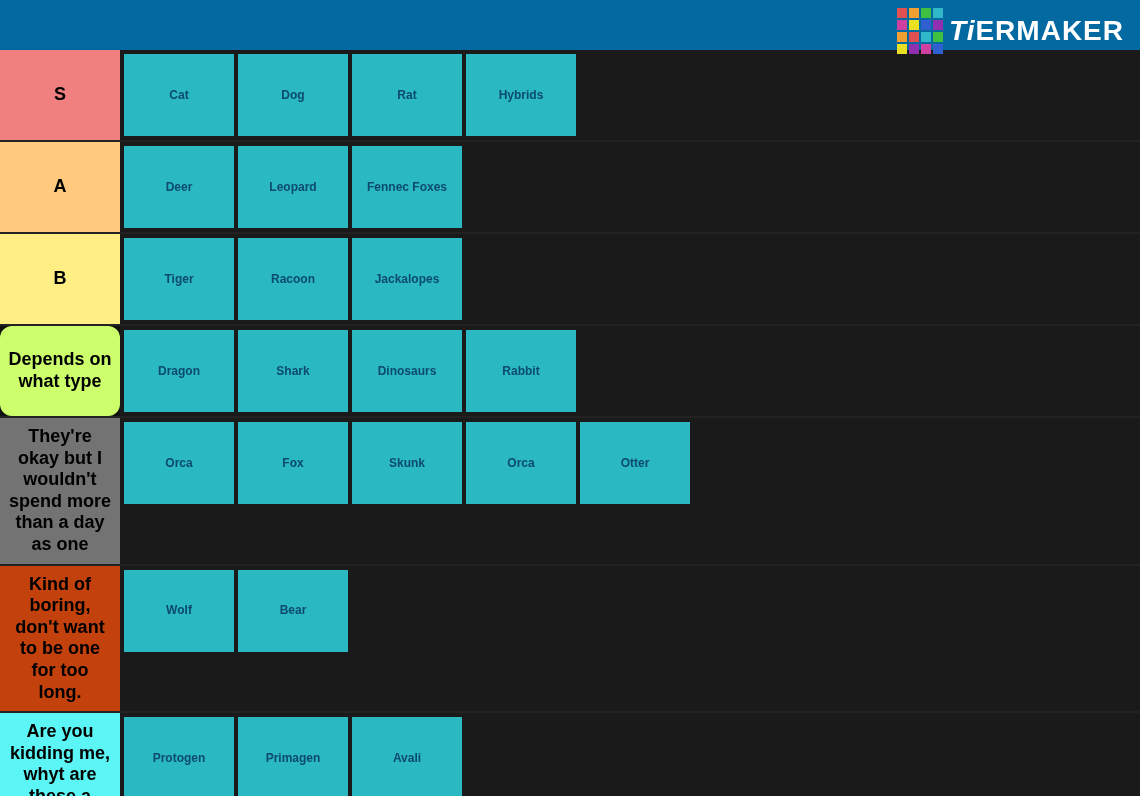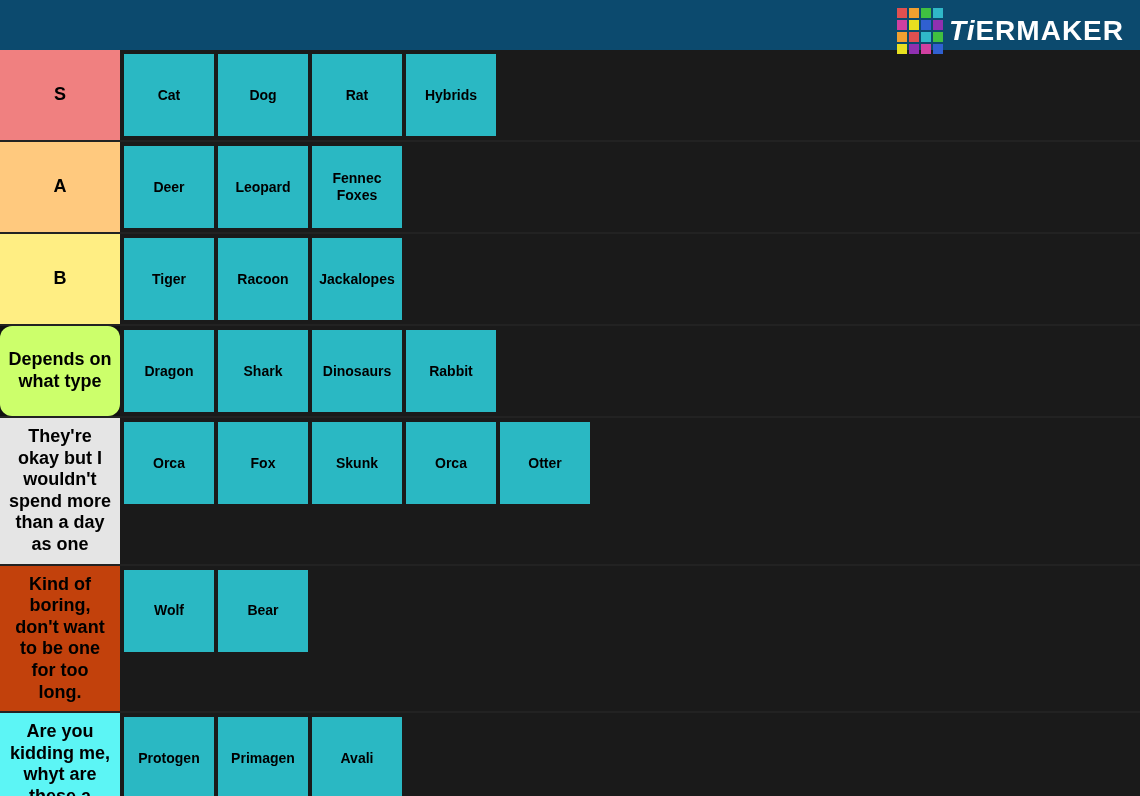--- a/index.html
+++ b/index.html
@@ -38,30 +38,30 @@
       display: flex;
       flex-wrap: nowrap;
       align-items: flex-start;
       flex: 1;
       background: #1a1a1a;
       padding: 4px;
       gap: 4px;
     }
 
     .tier-item {
-      width: 90px;
+      width: 110px;
       min-height: 82px;
       background: #2ab8c3;
       display: flex;
       align-items: center;
       justify-content: center;
       text-align: center;
-      font-size: 14px;
+      font-size: 12px;
       font-weight: bold;
-      color: #000000;
+      color: #0c4a6e;
       padding: 4px;
       line-height: 1.2;
     }
 
     .logo-container {
       position: absolute;
       top: 8px;
       right: 16px;
       display: flex;
       align-items: center;
@@ -88,21 +88,21 @@
     }
 
     .tier-list-wrapper {
       position: relative;
       padding-top: 0;
     }
 
     .top-bar {
       display: flex;
       justify-content: flex-end;
-      background: #0c4a6e;
+      background: #0369a1;
       padding: 6px 16px 6px 6px;
       min-height: 50px;
       align-items: center;
     }
 
     
     .px { width: 10px; height: 10px; }
     .px-r { background: #e05050; }
     .px-o { background: #f0a030; }
     .px-y { background: #e8e020; }
@@ -176,21 +176,21 @@
       <div class="tier-row">
         <div class="tier-label" style="background-color: rgb(204, 255, 107); border-radius: 12px;">Depends on what type</div>
         <div class="tier-items">
           <div class="tier-item">Dragon</div>
           <div class="tier-item">Shark</div>
           <div class="tier-item">Dinosaurs</div>
           <div class="tier-item">Rabbit</div>
         </div>
       </div>
       <div class="tier-row">
-        <div class="tier-label" style="background-color: #e5e5e5;">They're okay but I wouldn't spend more than a day as one</div>
+        <div class="tier-label" style="background-color: #737373;">They're okay but I wouldn't spend more than a day as one</div>
         <div class="tier-items">
           <div class="tier-item">Orca</div>
           <div class="tier-item">Fox</div>
           <div class="tier-item">Skunk</div>
           <div class="tier-item">Orca</div>
           <div class="tier-item">Otter</div>
         </div>
       </div>
       <div class="tier-row">
         <div class="tier-label" style="background-color: #c2410c;">Kind of boring, don't want to be one for too long.</div>

